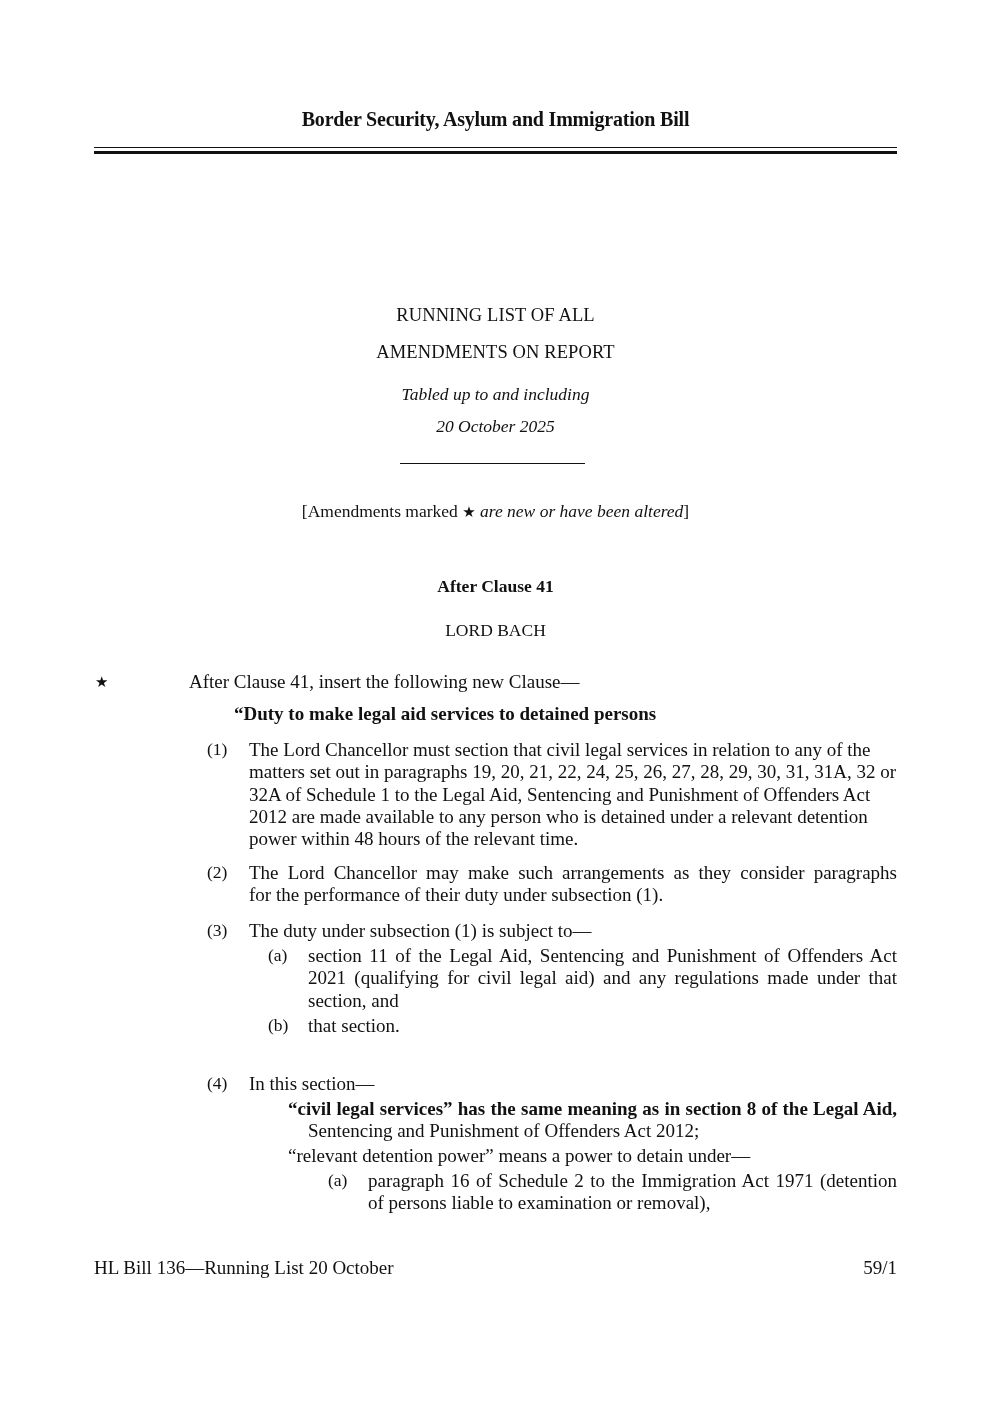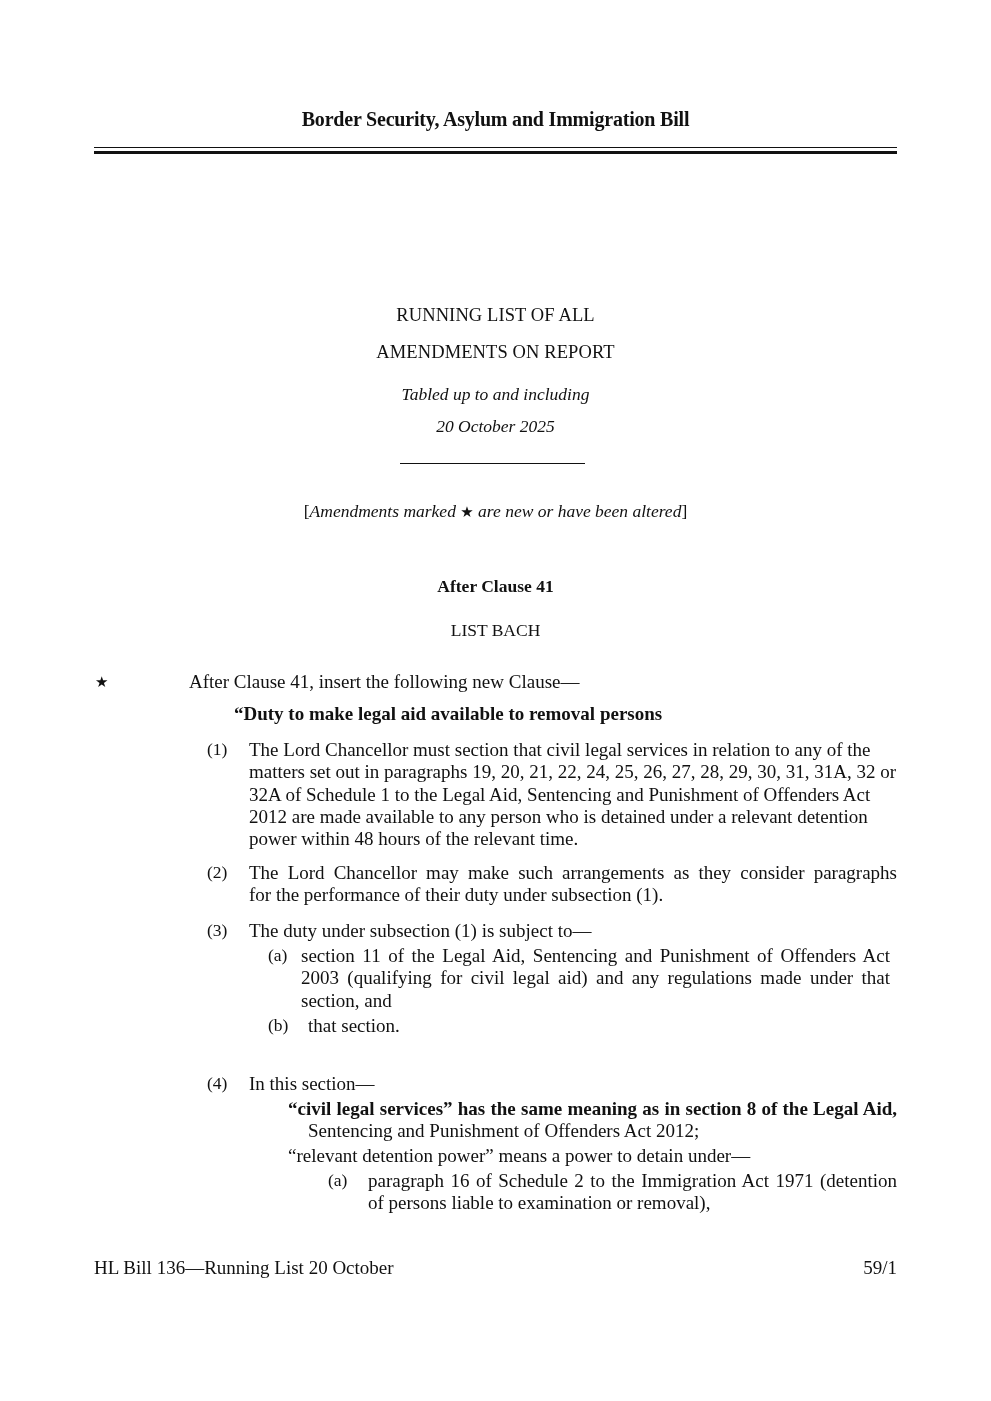--- a/index.html
+++ b/index.html
@@ -32,52 +32,52 @@
 <div class="abs rule-thin"></div>
 <div class="abs rule-thick"></div>
 
 <div class="abs center caps" style="top:305px;">RUNNING LIST OF ALL</div>
 <div class="abs center caps" style="top:342px;">AMENDMENTS ON REPORT</div>
 <div class="abs center ital" style="top:384px;">Tabled up to and including</div>
 <div class="abs center ital" style="top:416px;">20 October 2025</div>
 <div class="abs short-rule"></div>
 
 <div class="abs center" style="top:501px; font-size:17.5px;">
-  <span>[</span><span style="font-style:italic;">Amendments marked </span><span class="star">★</span><span style="font-style:italic;"> are new or have been altered</span><span>]</span>
+  <span>[</span><span style="">Amendments marked </span><span class="star">★</span><span style="font-style:italic;"> are new or have been altered</span><span>]</span>
 </div>
 
 <div class="abs center bold" style="top:576px; font-size:17.5px;">After Clause 41</div>
-<div class="abs center" style="top:620px; font-size:17.5px;">LIST BACH</div>
+<div class="abs center" style="top:620px; font-size:17.5px;">LORD BACH</div>
 
 <div class="abs star" style="left:95px; top:673px;">★</div>
 <div class="abs body-text" style="left:189px; top:671px;">After Clause 41, insert the following new Clause—</div>
-<div class="abs body-text bold" style="left:234px; top:703px;">“Duty to make legal aid available to removal persons</div>
+<div class="abs body-text bold" style="left:234px; top:703px;">“Duty to make legal aid services to detained persons</div>
 
 <div class="abs num" style="left:207px; top:739px;">(1)</div>
 <div class="abs body-text para" style="left:249px; top:739px; width:648px;">
   <div>The Lord Chancellor must section that civil legal services in relation to any of the</div>
   <div>matters set out in paragraphs 19, 20, 21, 22, 24, 25, 26, 27, 28, 29, 30, 31, 31A, 32 or</div>
   <div>32A of Schedule 1 to the Legal Aid, Sentencing and Punishment of Offenders Act</div>
   <div>2012 are made available to any person who is detained under a relevant detention</div>
   <div>power within 48 hours of the relevant time.</div>
 </div>
 
 <div class="abs num" style="left:207px; top:862px;">(2)</div>
 <div class="abs body-text" style="left:249px; top:862px; width:648px;">
   <div style="text-align:justify; text-align-last:justify;">The Lord Chancellor may make such arrangements as they consider paragraphs</div>
   <div>for the performance of their duty under subsection (1).</div>
 </div>
 
 <div class="abs num" style="left:207px; top:920px;">(3)</div>
 <div class="abs body-text" style="left:249px; top:920px;">The duty under subsection (1) is subject to—</div>
 
 <div class="abs num" style="left:268px; top:945px;">(a)</div>
-<div class="abs body-text" style="left:301px; top:945px; width:589px;">
+<div class="abs body-text" style="left:308px; top:945px; width:589px;">
   <div style="text-align:justify; text-align-last:justify;">section 11 of the Legal Aid, Sentencing and Punishment of Offenders Act</div>
-  <div style="text-align:justify; text-align-last:justify;">2003 (qualifying for civil legal aid) and any regulations made under that</div>
+  <div style="text-align:justify; text-align-last:justify;">2021 (qualifying for civil legal aid) and any regulations made under that</div>
   <div>section, and</div>
 </div>
 
 <div class="abs num" style="left:268px; top:1015px;">(b)</div>
 <div class="abs body-text" style="left:308px; top:1015px; width:589px;">
   <div>that section.</div>
 </div>
 
 <div class="abs num" style="left:207px; top:1073px;">(4)</div>
 <div class="abs body-text" style="left:249px; top:1073px;">In this section—</div>

